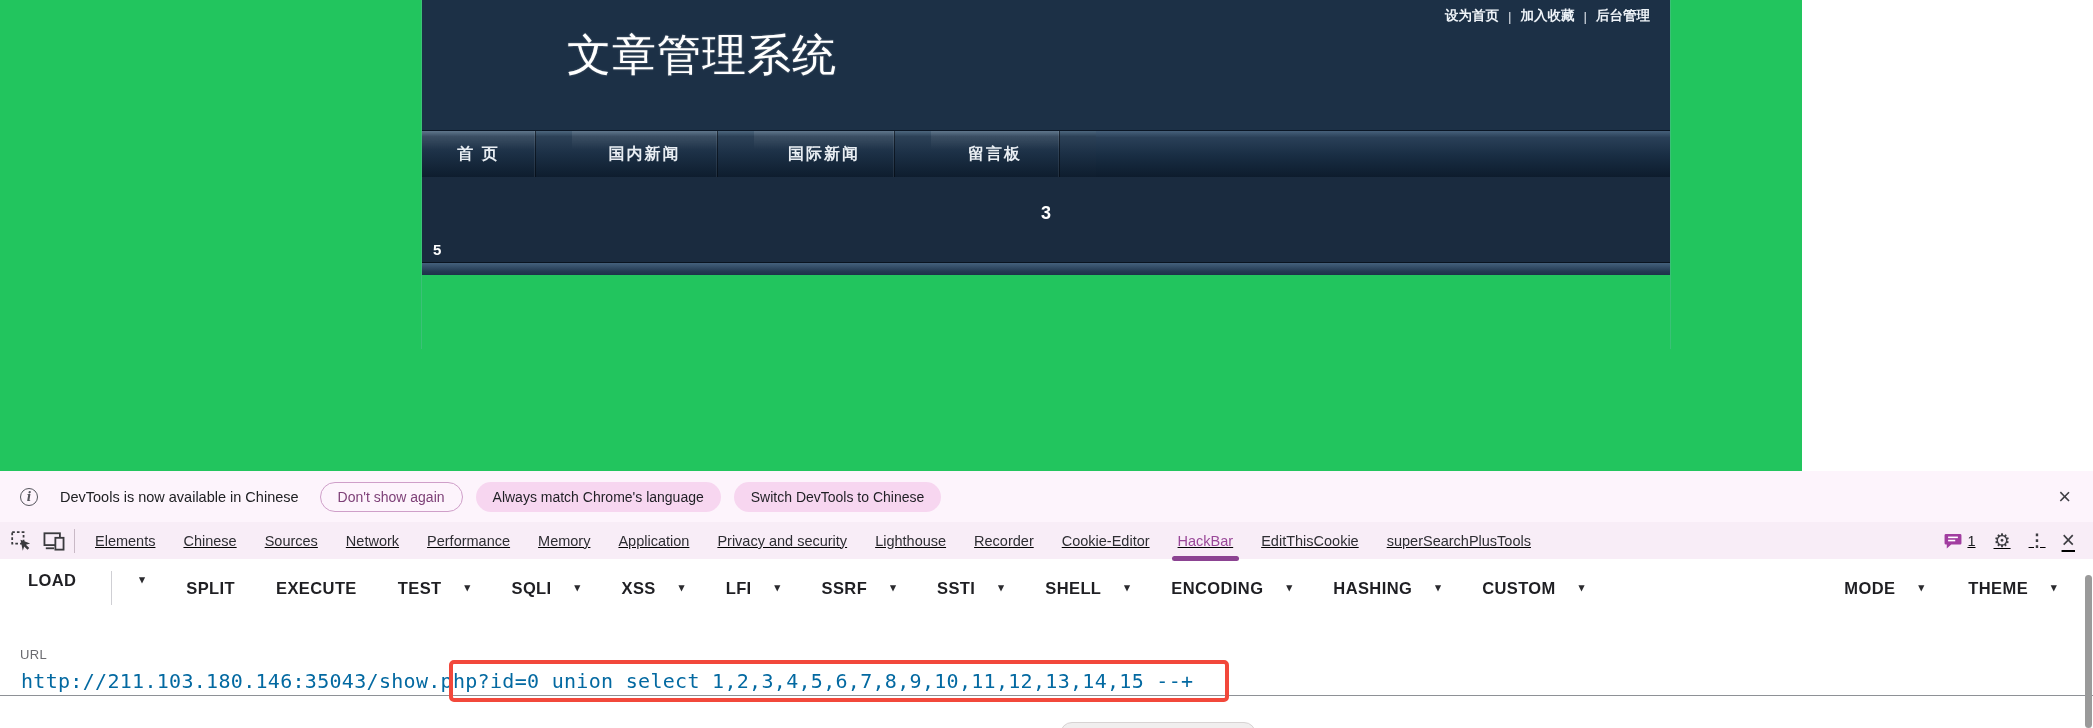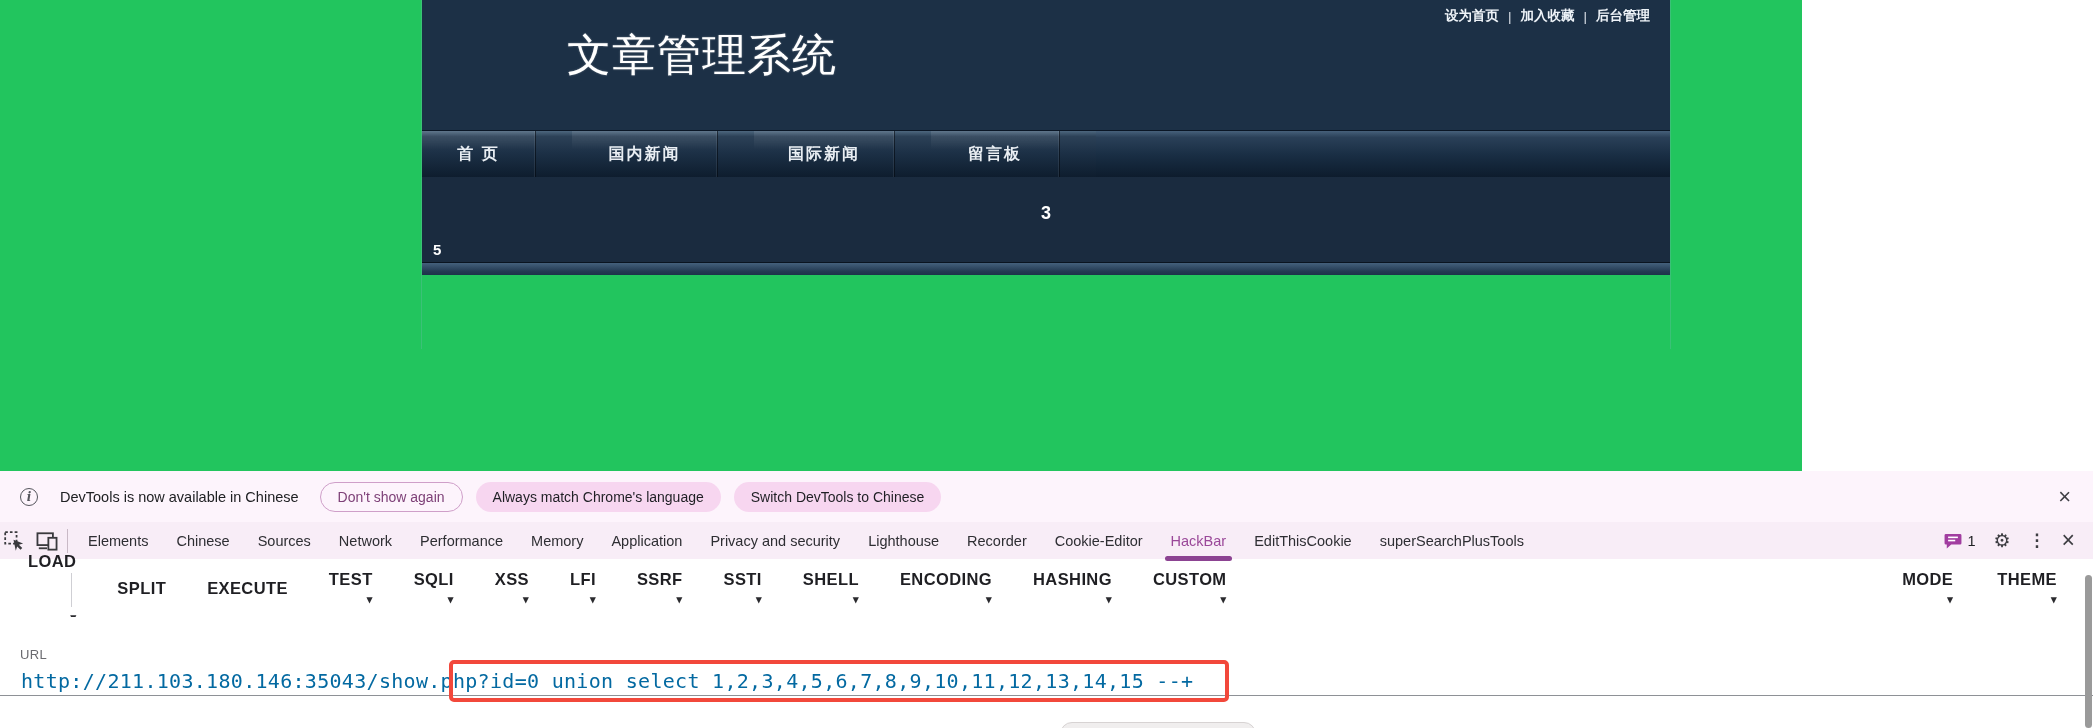--- a/index.html
+++ b/index.html
@@ -46,40 +46,40 @@
   .info-icon { width:18px; height:18px; border:1.7px solid #55555c; border-radius:50%; color:#55555c;
                display:flex; align-items:center; justify-content:center; font-size:12px;
                font-family:"DejaVu Serif", serif; font-style:italic; font-weight:bold; margin-right:22px; }
   .infobar-msg { font-size:14.5px; color:#202124; margin-right:21px; }
   .pill { height:30px; border-radius:16px; padding:0 17px; margin-right:13px; font-size:14px;
           font-family:"Liberation Sans", sans-serif; cursor:pointer; }
   .pill.outlined { background:transparent; border:1px solid #cf9fc9; color:#7e4178; }
   .pill.filled { background:#f7d6f0; border:none; color:#1f1f24; }
   .infobar-close { margin-left:auto; font-size:22px; line-height:1; color:#3f3f44; cursor:pointer; }
 
-  .tabsbar { display:flex; align-items:center; height:37px; background:#f8edf7; padding-left:1px; }
+  .tabsbar { display:flex; align-items:center; height:37px; background:#f8edf7; padding-left:8px;text-decoration:underline; }
   .ticon { display:flex; align-items:center; justify-content:center; width:24px; height:24px; cursor:pointer; }
   .ticon + .ticon { margin-left:10px; }
   .tdivider { width:1px; height:24px; background:#c9b9c6; margin:0 6px 0 8px; }
   .tab { position:relative; margin:0 14px; font-size:14.5px; color:#2e2e33; cursor:pointer; white-space:nowrap; }
   .tab .tab-underline { display:none; }
   .tab.active .tab-label { color:#9a4899; }
   .tab.active .tab-underline { display:block; position:absolute; left:-6px; right:-6px; bottom:-12px;
                height:5px; border-radius:4px; background:#8c4392; }
   .tabs-right { margin-left:auto; display:flex; align-items:center; }
   .issues { display:flex; align-items:center; gap:5px; font-size:14.5px; color:#202124; cursor:pointer; }
   .icon-glyph { color:#3d3d42; cursor:pointer; line-height:1; }
   .gear { font-size:19px; margin-left:18px; }
   .kebab { font-size:17px; font-weight:bold; margin-left:18px; }
   .dt-close { font-size:23px; margin:0 18px 0 16px; }
 
   .hackbar { display:flex; align-items:center; height:58px; background:#fff; padding-left:28px;
              font-weight:bold; font-size:16.5px; letter-spacing:.4px; color:#1f1f23; }
-  .hb-item, .hb-group { display:flex; align-items:flex-end; gap:2px; background:none; border:none;
-             font:inherit; color:inherit; letter-spacing:inherit; margin-right:41px; cursor:pointer; white-space:nowrap;flex-direction:column; }
+  .hb-item, .hb-group { display:flex; align-items:flex-start; gap:23px; background:none; border:none;
+             font:inherit; color:inherit; letter-spacing:inherit; margin-right:41px; cursor:pointer; white-space:nowrap; }
   .hb-divider { width:1px; height:34px; background:#cfcfd4; margin:0 4px 0 12px; }
   .hb-caret { font-size:11px; color:#2a2a2e; padding-top:2px; }
   .hb-spacer { flex:1; }
   .hb-right { margin-right:44px; }
   .hb-right.last { margin-right:36px; }
 
   .url-panel { position:relative; height:111px; background:#fff; }
   .url-label { position:absolute; left:20px; top:30px; font-size:13px; color:#6b6b70; letter-spacing:.3px; }
   .url-value { position:absolute; left:21px; top:52px; font-family:"DejaVu Sans Mono", monospace;
                font-size:20px; letter-spacing:.3px; color:#0369a1; white-space:nowrap; }

